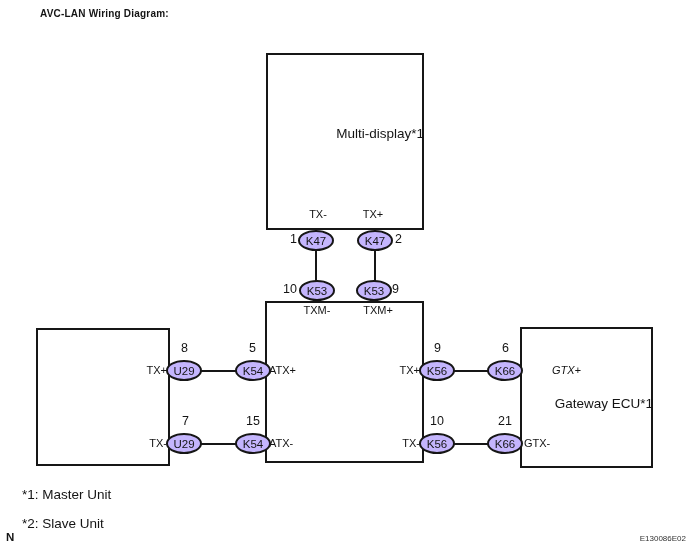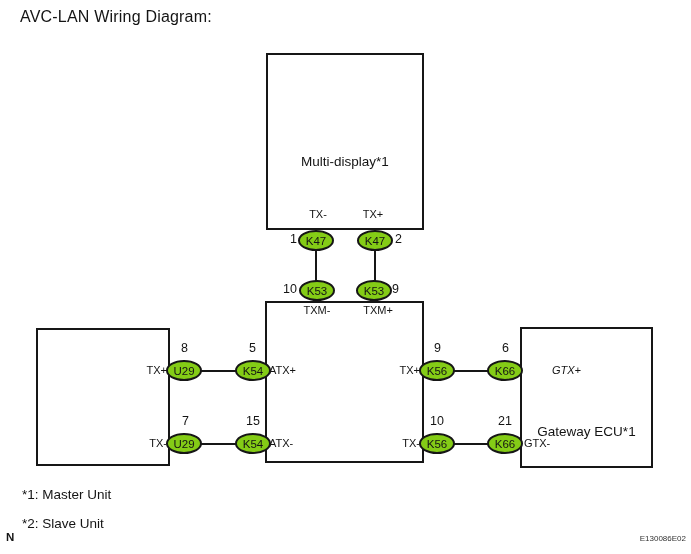--- a/index.html
+++ b/index.html
@@ -5,39 +5,39 @@
   html,body{margin:0;padding:0;background:#e8e8e8;}
   .page{
     position:relative;
     width:691px;height:554px;
     background:#ffffff;
     font-family:"Liberation Sans", sans-serif;
     color:#141414;
     overflow:hidden;
   }
   .abs{position:absolute;}
-  .title{font-weight:normal;font-size:16px;letter-spacing:.2px;}
+  .title{font-weight:bold;font-size:10px;letter-spacing:.2px;margin-left:20px;}
   .box{
     position:absolute;
     border:2px solid #161616;
     box-sizing:border-box;
     background:#ffffff;
   }
-  .box-label{font-size:13.5px;text-align:center;margin-top:28px;}
+  .box-label{font-size:13.5px;text-align:right;}
   .multiline{font-size:13.5px;line-height:20px;text-align:left;}
   .port{font-size:11px;white-space:nowrap;}
   .port.center{text-align:center;}
   .port.right{text-align:right;}
   .oval{
     position:absolute;
     width:36px;height:21px;
     border:2px solid #161616;
     border-radius:50%;
     box-sizing:border-box;
-    background:#84cc16;
+    background:#c4b5fd;
     display:flex;align-items:center;justify-content:center;
     font-size:11.5px;
     z-index:3;
   }
   .pin{position:absolute;font-size:12.5px;z-index:2;}
   .wire-h{position:absolute;height:2px;background:#161616;z-index:1;}
   .wire-v{position:absolute;width:2px;background:#161616;z-index:1;}
   .footnote{font-size:13.5px;}
   .page-marker{font-size:11.5px;font-weight:bold;}
   .fig-code{font-size:8px;color:#333;text-align:right;}

